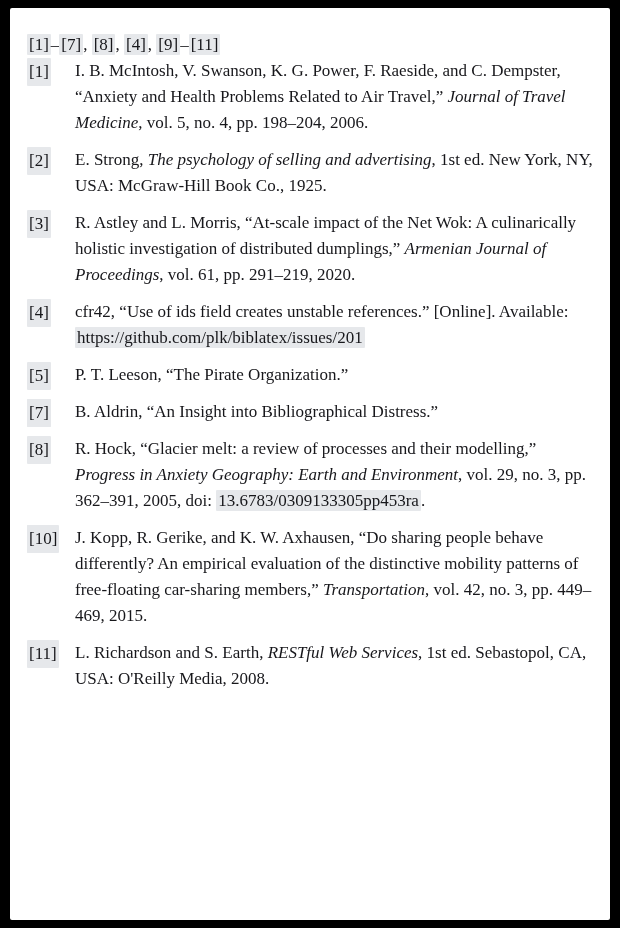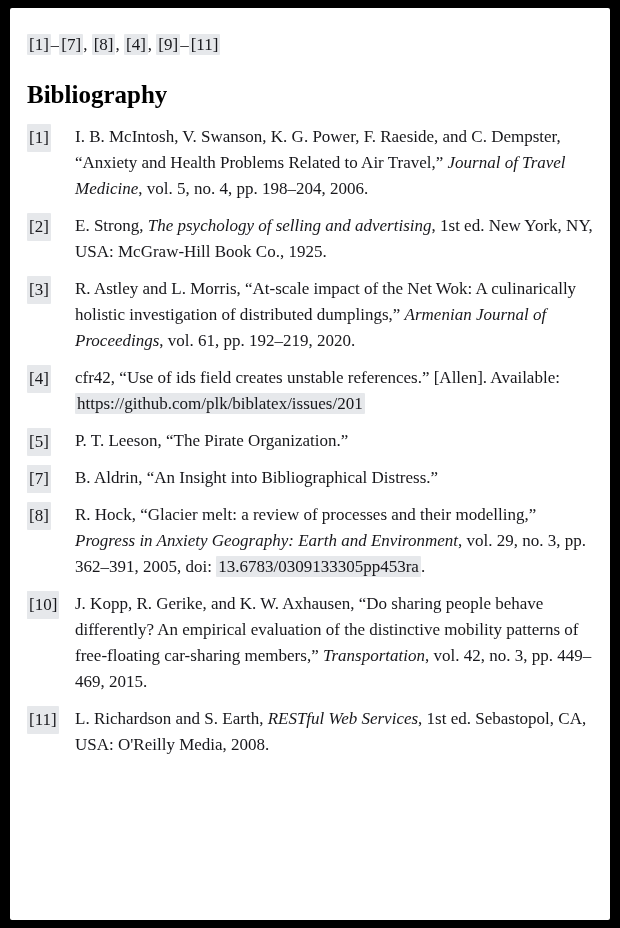--- a/index.html
+++ b/index.html
@@ -68,27 +68,26 @@
 </style>
 </head>
 <body>
 
 <div class="frame">
   <div class="page">
     <div class="content">
 
       <div class="citation-line" id="citation-line"><span class="hl">[1]</span><span>–</span><span class="hl">[7]</span><span>, </span><span class="hl">[8]</span><span>, </span><span class="hl">[4]</span><span>, </span><span class="hl">[9]</span><span>–</span><span class="hl">[11]</span></div>
 
-      <h1 class="bib-heading">Bibliography</h1>
 
       <div class="bib-list" id="bib-list">
           <div class="entry"><span class="entry-label hl">[1]</span><span><span>I. B. McIntosh, V. Swanson, K. G. Power, F. Raeside, and C. Dempster, “Anxiety and Health Problems Related to Air Travel,” </span><span class="it">Journal of Travel Medicine</span><span>, vol. 5, no. 4, pp. 198–204, 2006.</span></span></div>
           <div class="entry"><span class="entry-label hl">[2]</span><span><span>E. Strong, </span><span class="it">The psychology of selling and advertising</span><span>, 1st ed. New York, NY, USA: McGraw-Hill Book Co., 1925.</span></span></div>
-          <div class="entry"><span class="entry-label hl">[3]</span><span><span>R. Astley and L. Morris, “At-scale impact of the Net Wok: A culinarically holistic investigation of distributed dumplings,” </span><span class="it">Armenian Journal of Proceedings</span><span>, vol. 61, pp. 192–219, 2020.</span></span></div>
-          <div class="entry"><span class="entry-label hl">[4]</span><span><span>cfr42, “Use of ids field creates unstable references.” [Allen]. Available: </span><span class="hl">https://github.com/plk/biblatex/issues/201</span></span></div>
+          <div class="entry"><span class="entry-label hl">[3]</span><span><span>R. Astley and L. Morris, “At-scale impact of the Net Wok: A culinarically holistic investigation of distributed dumplings,” </span><span class="it">Armenian Journal of Proceedings</span><span>, vol. 61, pp. 291–219, 2020.</span></span></div>
+          <div class="entry"><span class="entry-label hl">[4]</span><span><span>cfr42, “Use of ids field creates unstable references.” [Online]. Available: </span><span class="hl">https://github.com/plk/biblatex/issues/201</span></span></div>
           <div class="entry"><span class="entry-label hl">[5]</span><span><span>P. T. Leeson, “The Pirate Organization.”</span></span></div>
           <div class="entry"><span class="entry-label hl">[6]</span></div>
           <div class="entry"><span class="entry-label hl">[7]</span><span><span>B. Aldrin, “An Insight into Bibliographical Distress.”</span></span></div>
           <div class="entry"><span class="entry-label hl">[8]</span><span><span>R. Hock, “Glacier melt: a review of processes and their modelling,” </span><span class="it">Progress in Anxiety Geography: Earth and Environment</span><span>, vol. 29, no. 3, pp. 362–391, 2005, doi: </span><span class="hl">13.6783/0309133305pp453ra</span><span>.</span></span></div>
           <div class="entry"><span class="entry-label hl">[9]</span></div>
           <div class="entry"><span class="entry-label hl">[10]</span><span><span>J. Kopp, R. Gerike, and K. W. Axhausen, “Do sharing people behave differently? An empirical evaluation of the distinctive mobility patterns of free-floating car-sharing members,” </span><span class="it">Transportation</span><span>, vol. 42, no. 3, pp. 449–469, 2015.</span></span></div>
           <div class="entry"><span class="entry-label hl">[11]</span><span><span>L. Richardson and S. Earth, </span><span class="it">RESTful Web Services</span><span>, 1st ed. Sebastopol, CA, USA: O'Reilly Media, 2008.</span></span></div>
         </div>
 
     </div>

